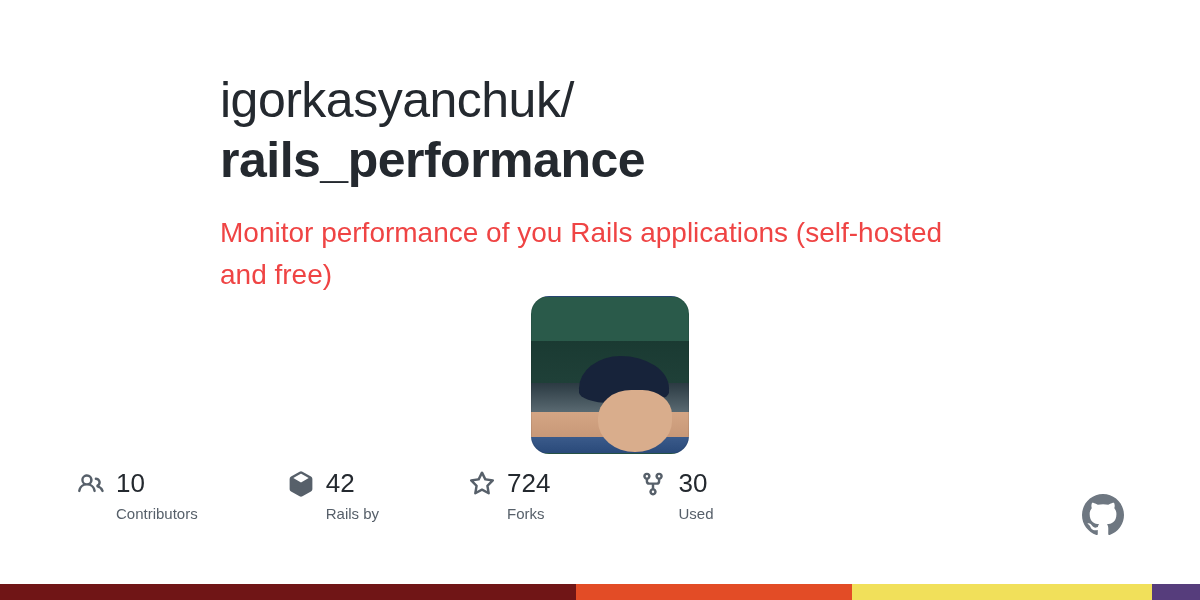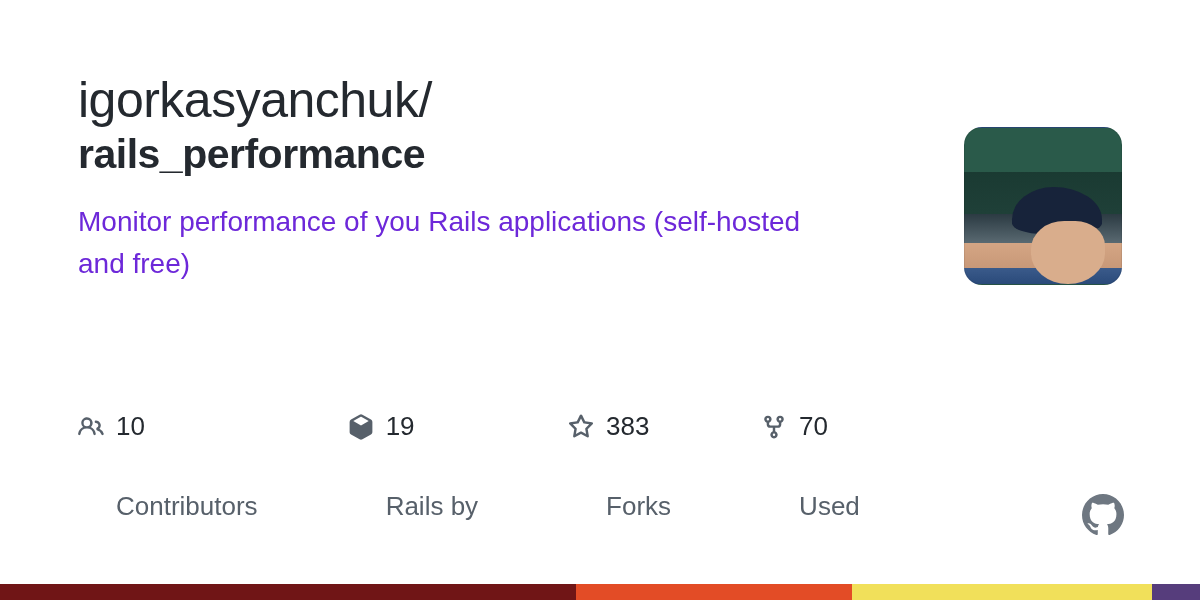--- a/index.html
+++ b/index.html
@@ -8,42 +8,43 @@
       background: #ffffff;
       width: 1200px;
       height: 600px;
       overflow: hidden;
       position: relative;
     }
     .container {
       padding: 72px 78px 0 78px;
       display: flex;
       justify-content: space-between;
-      align-items: flex-end;
+      align-items: center;
+      flex-direction: column;
     }
     .left { flex: 1; max-width: 830px; }
     .title-block { margin-bottom: 22px; }
     .owner {
       font-size: 50px;
       font-weight: 400;
       color: #24292f;
       line-height: 1.15;
       letter-spacing: -0.5px;
     }
     .repo {
-      font-size: 41px;
+      font-size: 50px;
       font-weight: 700;
       color: #24292f;
       line-height: 1.2;
       letter-spacing: -0.5px;
     }
     .description {
       font-size: 28px;
       font-weight: 400;
-      color: #6d28d9;
+      color: #ef4444;
       line-height: 1.5;
       margin-top: 20px;
       max-width: 760px;
     }
     .avatar-wrap {
       flex-shrink: 0;
       margin-left: 20px;
     }
     .avatar {
       width: 158px;
@@ -78,41 +79,40 @@
     .stats {
       position: absolute;
       left: 78px;
       bottom: 78px;
       display: flex;
       gap: 90px;
     }
     .stat {
       display: flex;
       flex-direction: column;
-      gap: 43px;
     }
     .stat-top {
       display: flex;
       align-items: center;
       gap: 12px;
     }
     .stat-icon {
       width: 26px;
       height: 26px;
       color: #57606a;
       flex-shrink: 0;
     }
     .stat-icon svg { width: 100%; height: 100%; display: block; }
     .stat-value {
       font-size: 26px;
       font-weight: 400;
       color: #24292f;
     }
     .stat-label {
-      font-size: 26px;
+      font-size: 15px;
       color: #57606a;
       margin-top: 6px;
       margin-left: 38px;
     }
     .github-mark {
       position: absolute;
       right: 76px;
       bottom: 64px;
       width: 42px;
       height: 42px;
@@ -156,43 +156,43 @@
       <span class="stat-label">Contributors</span>
     </div>
     <div class="stat">
       <div class="stat-top">
         <span class="stat-icon">
           <svg viewBox="0 0 16 16" fill="currentColor">
             <path d="M8.878.392a1.75 1.75 0 0 0-1.756 0l-5.25 3.045A1.75 1.75 0 0 0 1 4.951v6.098c0 .624.332 1.2.872 1.514l5.25 3.045a1.75 1.75 0 0 0 1.756 0l5.25-3.045c.54-.313.872-.89.872-1.514V4.951c0-.624-.332-1.2-.872-1.514ZM7.875 1.69a.248.248 0 0 1 .25 0l4.63 2.685L8 7.133 3.245 4.375ZM2.5 5.677v5.372c0 .09.047.171.125.216l4.625 2.683V8.432Zm6.25 8.271 4.625-2.683a.25.25 0 0 0 .125-.216V5.677L8.75 8.432Z"></path>
             <path d="M12.97 9.97a.75.75 0 0 1 1.06 0l2 2a.75.75 0 0 1 0 1.06l-2 2a.75.75 0 1 1-1.06-1.06l.72-.72H9.75a.75.75 0 0 1 0-1.5h3.94l-.72-.72a.75.75 0 0 1 0-1.06Z" transform="translate(-7,-3)"></path>
           </svg>
         </span>
-        <span class="stat-value">19</span>
+        <span class="stat-value">42</span>
       </div>
       <span class="stat-label">Rails by</span>
     </div>
     <div class="stat">
       <div class="stat-top">
         <span class="stat-icon">
           <svg viewBox="0 0 16 16" fill="currentColor">
             <path d="M8 .25a.75.75 0 0 1 .673.418l1.882 3.815 4.21.612a.75.75 0 0 1 .416 1.279l-3.046 2.97.719 4.192a.751.751 0 0 1-1.088.791L8 12.347l-3.766 1.98a.75.75 0 0 1-1.088-.79l.72-4.194L.818 6.374a.75.75 0 0 1 .416-1.28l4.21-.611L7.327.668A.75.75 0 0 1 8 .25Zm0 2.445L6.615 5.5a.75.75 0 0 1-.564.41l-3.097.45 2.24 2.184a.75.75 0 0 1 .216.664l-.528 3.084 2.769-1.456a.75.75 0 0 1 .698 0l2.77 1.456-.53-3.084a.75.75 0 0 1 .216-.664l2.24-2.183-3.096-.45a.75.75 0 0 1-.564-.41Z"></path>
           </svg>
         </span>
-        <span class="stat-value">383</span>
+        <span class="stat-value">724</span>
       </div>
       <span class="stat-label">Forks</span>
     </div>
     <div class="stat">
       <div class="stat-top">
         <span class="stat-icon">
           <svg viewBox="0 0 16 16" fill="currentColor">
             <path d="M5 5.372v.878c0 .414.336.75.75.75h4.5a.75.75 0 0 0 .75-.75v-.878a2.25 2.25 0 1 1 1.5 0v.878a2.25 2.25 0 0 1-2.25 2.25h-1.5v2.128a2.251 2.251 0 1 1-1.5 0V8.5h-1.5A2.25 2.25 0 0 1 3.5 6.25v-.878a2.25 2.25 0 1 1 1.5 0ZM5 3.25a.75.75 0 1 0-1.5 0 .75.75 0 0 0 1.5 0Zm6.75.75a.75.75 0 1 0 0-1.5.75.75 0 0 0 0 1.5Zm-3 8.75a.75.75 0 1 0-1.5 0 .75.75 0 0 0 1.5 0Z"></path>
           </svg>
         </span>
-        <span class="stat-value">70</span>
+        <span class="stat-value">30</span>
       </div>
       <span class="stat-label">Used</span>
     </div>
   </div>
 
 <div class="github-mark">
   <svg viewBox="0 0 16 16" fill="currentColor">
       <path d="M8 0C3.58 0 0 3.58 0 8c0 3.54 2.29 6.53 5.47 7.59.4.07.55-.17.55-.38 0-.19-.01-.82-.01-1.49-2.01.37-2.53-.49-2.69-.94-.09-.23-.48-.94-.82-1.13-.28-.15-.68-.52-.01-.53.63-.01 1.08.58 1.23.82.72 1.21 1.87.87 2.33.66.07-.52.28-.87.51-1.07-1.78-.2-3.64-.89-3.64-3.95 0-.87.31-1.59.82-2.15-.08-.2-.36-1.02.08-2.12 0 0 .67-.21 2.2.82.64-.18 1.32-.27 2-.27.68 0 1.36.09 2 .27 1.53-1.04 2.2-.82 2.2-.82.44 1.1.16 1.92.08 2.12.51.56.82 1.27.82 2.15 0 3.07-1.87 3.75-3.65 3.95.29.25.54.73.54 1.48 0 1.07-.01 1.93-.01 2.2 0 .21.15.46.55.38A8.013 8.013 0 0016 8c0-4.42-3.58-8-8-8z"></path>
     </svg>
 </div>

